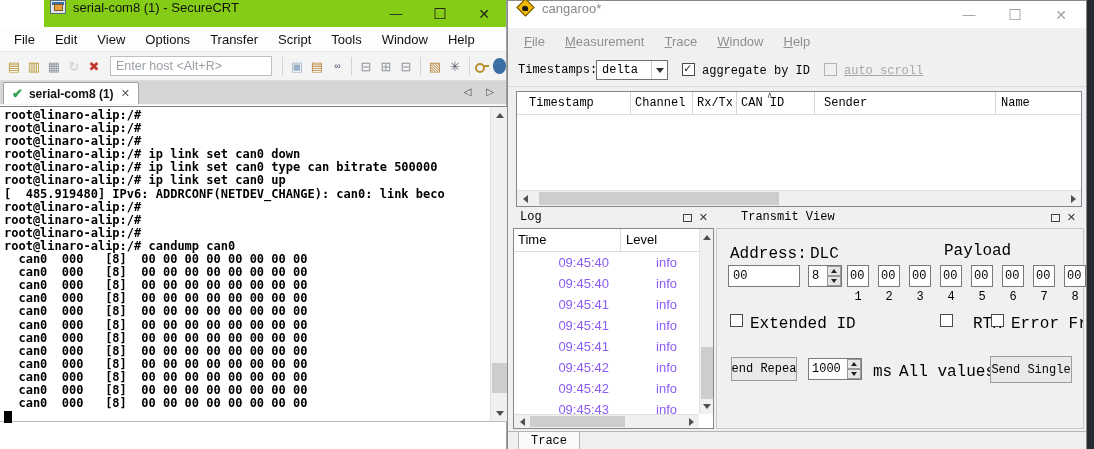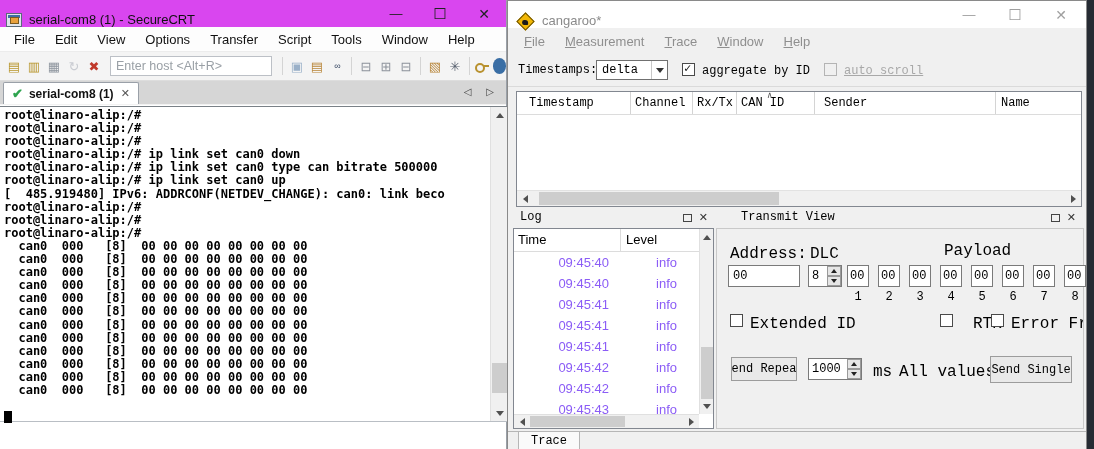--- a/index.html
+++ b/index.html
@@ -3,21 +3,21 @@
 <meta charset="utf-8">
 <style>
   * { margin:0; padding:0; box-sizing:border-box; }
   html,body { width:1094px; height:449px; overflow:hidden; background:#262b33;
               font-family:"Liberation Sans", sans-serif; }
   #stage { position:relative; width:1094px; height:449px; }
 
   
   #scrt { position:absolute; left:0; top:0; width:507px; height:449px; background:#fff;
           border-right:1px solid #9aa0a8; }
-  .sc-title { position:relative; height:27px; background:#d946ef; display:flex; align-items:flex-end; }
+  .sc-title { position:relative; height:27px; background:#84cc16; display:flex; align-items:flex-start;margin-left:44px; }
   .sc-appicon { width:16px; height:14px; margin:0 7px 0 6px; border:1px solid #5a6b7a; background:#dfe5ec; position:relative; }
   .sc-appicon::before { content:""; position:absolute; left:1px; top:1px; right:1px; height:3px; background:#3c6ea8; }
   .sc-appicon::after  { content:""; position:absolute; right:2px; bottom:2px; width:7px; height:5px; background:#e8a13c; border:1px solid #7a5a20; }
   .sc-title-text { font-size:13px; color:#111; }
   .sc-winbtns { position:absolute; right:0; top:0; height:27px; display:flex; }
   .sc-winbtn { width:44px; height:27px; display:flex; align-items:center; justify-content:center;
                font-size:13px; color:#222; }
   .sc-menubar { height:25px; display:flex; align-items:center; background:#fdfdfd; border-bottom:1px solid #ececec; padding-left:4px; }
   .sc-menu-item { font-size:13px; color:#111; padding:0 10px; height:25px; line-height:25px; }
   .sc-toolbar { height:29px; background:#f4f4f4; border-bottom:1px solid #dddddd; display:flex; align-items:center; padding-left:4px; }
@@ -59,21 +59,21 @@
   .st-cell { height:100%; display:flex; align-items:center; padding:0 8px; border-right:1px solid #d7d7d7; white-space:pre; }
   .st-grip { margin-left:auto; width:12px; height:12px; margin-right:2px;
              background:
                radial-gradient(circle at 9px 9px, #b0b0b0 1.2px, transparent 1.4px),
                radial-gradient(circle at 9px 4px, #b0b0b0 1.2px, transparent 1.4px),
                radial-gradient(circle at 4px 9px, #b0b0b0 1.2px, transparent 1.4px); }
 
   
   #cang { position:absolute; left:507px; top:0; width:580px; height:449px; background:#f0f0f0;
           border:1px solid #8a8a8a; font-family:"Liberation Mono", monospace; }
-  .cg-title { position:relative; height:27px; background:#fff; display:flex; align-items:flex-end; }
+  .cg-title { position:relative; height:27px; background:#fff; display:flex; align-items:flex-start; }
   .cg-sign { width:13px; height:13px; background:#f2b705; border:1px solid #6b5200; transform:rotate(45deg);
              margin:0 10px 0 11px; position:relative; }
   .cg-sign::after { content:""; position:absolute; left:3px; top:4px; width:6px; height:5px; background:#1a1a1a;
                     transform:rotate(-45deg); border-radius:2px 3px 1px 2px; }
   .cg-title-text { font-size:13px; color:#8a8a8a; font-family:"Liberation Sans",sans-serif; }
   .cg-winbtns { position:absolute; right:2px; top:0; height:27px; display:flex; }
   .cg-winbtn { width:46px; height:27px; display:flex; align-items:center; justify-content:center; color:#9f9f9f; font-size:13px; font-family:"Liberation Sans",sans-serif; }
   .cg-menubar { height:26px; display:flex; align-items:center; background:#f0f0f0; padding-left:6px; }
   .cg-menu-item { font-size:13px; color:#8f8f8f; padding:0 10px; font-family:"Liberation Sans",sans-serif; }
   .cg-menu-item::first-letter { text-decoration:underline; }
@@ -216,20 +216,21 @@
           <div class="tline">root@linaro-alip:/#</div>
           <div class="tline">root@linaro-alip:/#</div>
           <div class="tline">root@linaro-alip:/#</div>
           <div class="tline">root@linaro-alip:/# ip link set can0 down</div>
           <div class="tline">root@linaro-alip:/# ip link set can0 type can bitrate 500000</div>
           <div class="tline">root@linaro-alip:/# ip link set can0 up</div>
           <div class="tline">[  485.919480] IPv6: ADDRCONF(NETDEV_CHANGE): can0: link beco</div>
           <div class="tline">root@linaro-alip:/#</div>
           <div class="tline">root@linaro-alip:/#</div>
           <div class="tline">root@linaro-alip:/#</div>
+          <div class="tline">root@linaro-alip:/# candump can0</div>
           <div class="tline">  can0  000   [8]  00 00 00 00 00 00 00 00</div>
           <div class="tline">  can0  000   [8]  00 00 00 00 00 00 00 00</div>
           <div class="tline">  can0  000   [8]  00 00 00 00 00 00 00 00</div>
           <div class="tline">  can0  000   [8]  00 00 00 00 00 00 00 00</div>
           <div class="tline">  can0  000   [8]  00 00 00 00 00 00 00 00</div>
           <div class="tline">  can0  000   [8]  00 00 00 00 00 00 00 00</div>
           <div class="tline">  can0  000   [8]  00 00 00 00 00 00 00 00</div>
           <div class="tline">  can0  000   [8]  00 00 00 00 00 00 00 00</div>
           <div class="tline">  can0  000   [8]  00 00 00 00 00 00 00 00</div>
           <div class="tline">  can0  000   [8]  00 00 00 00 00 00 00 00</div>

